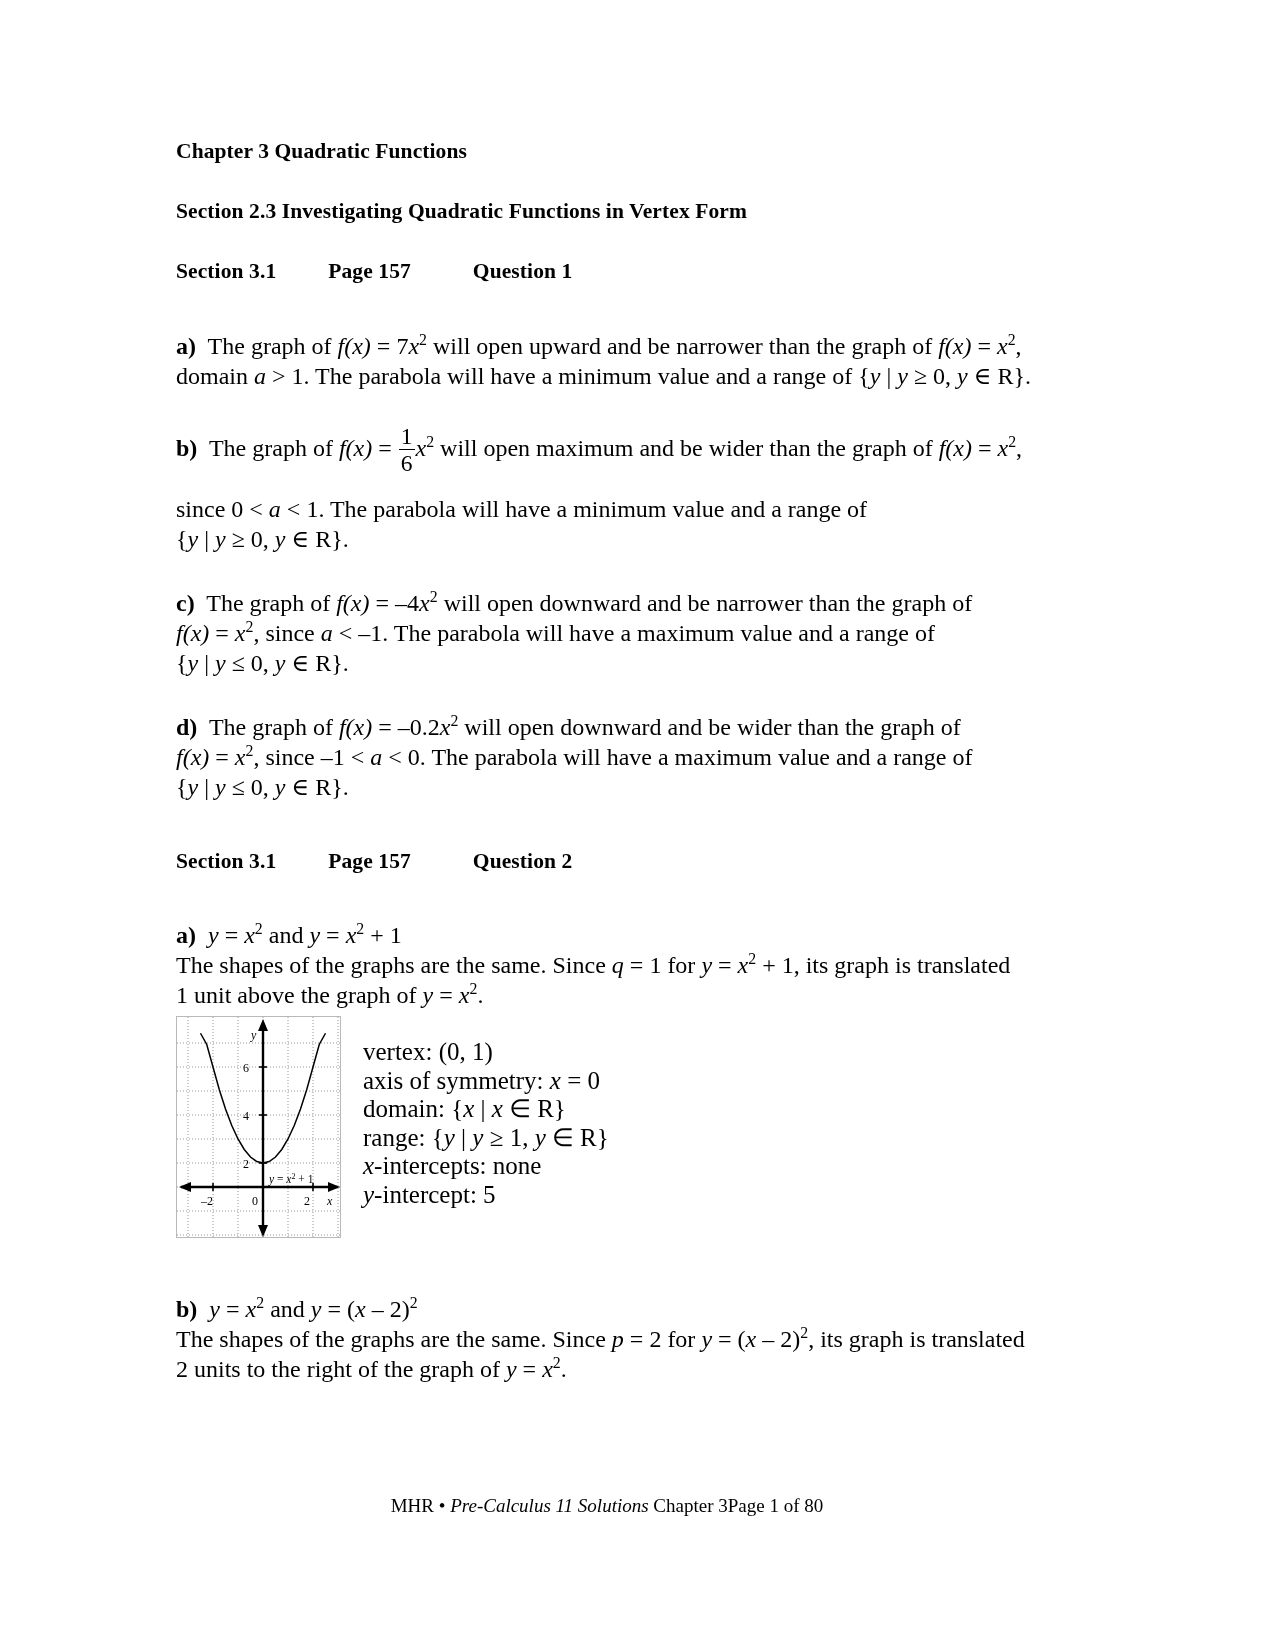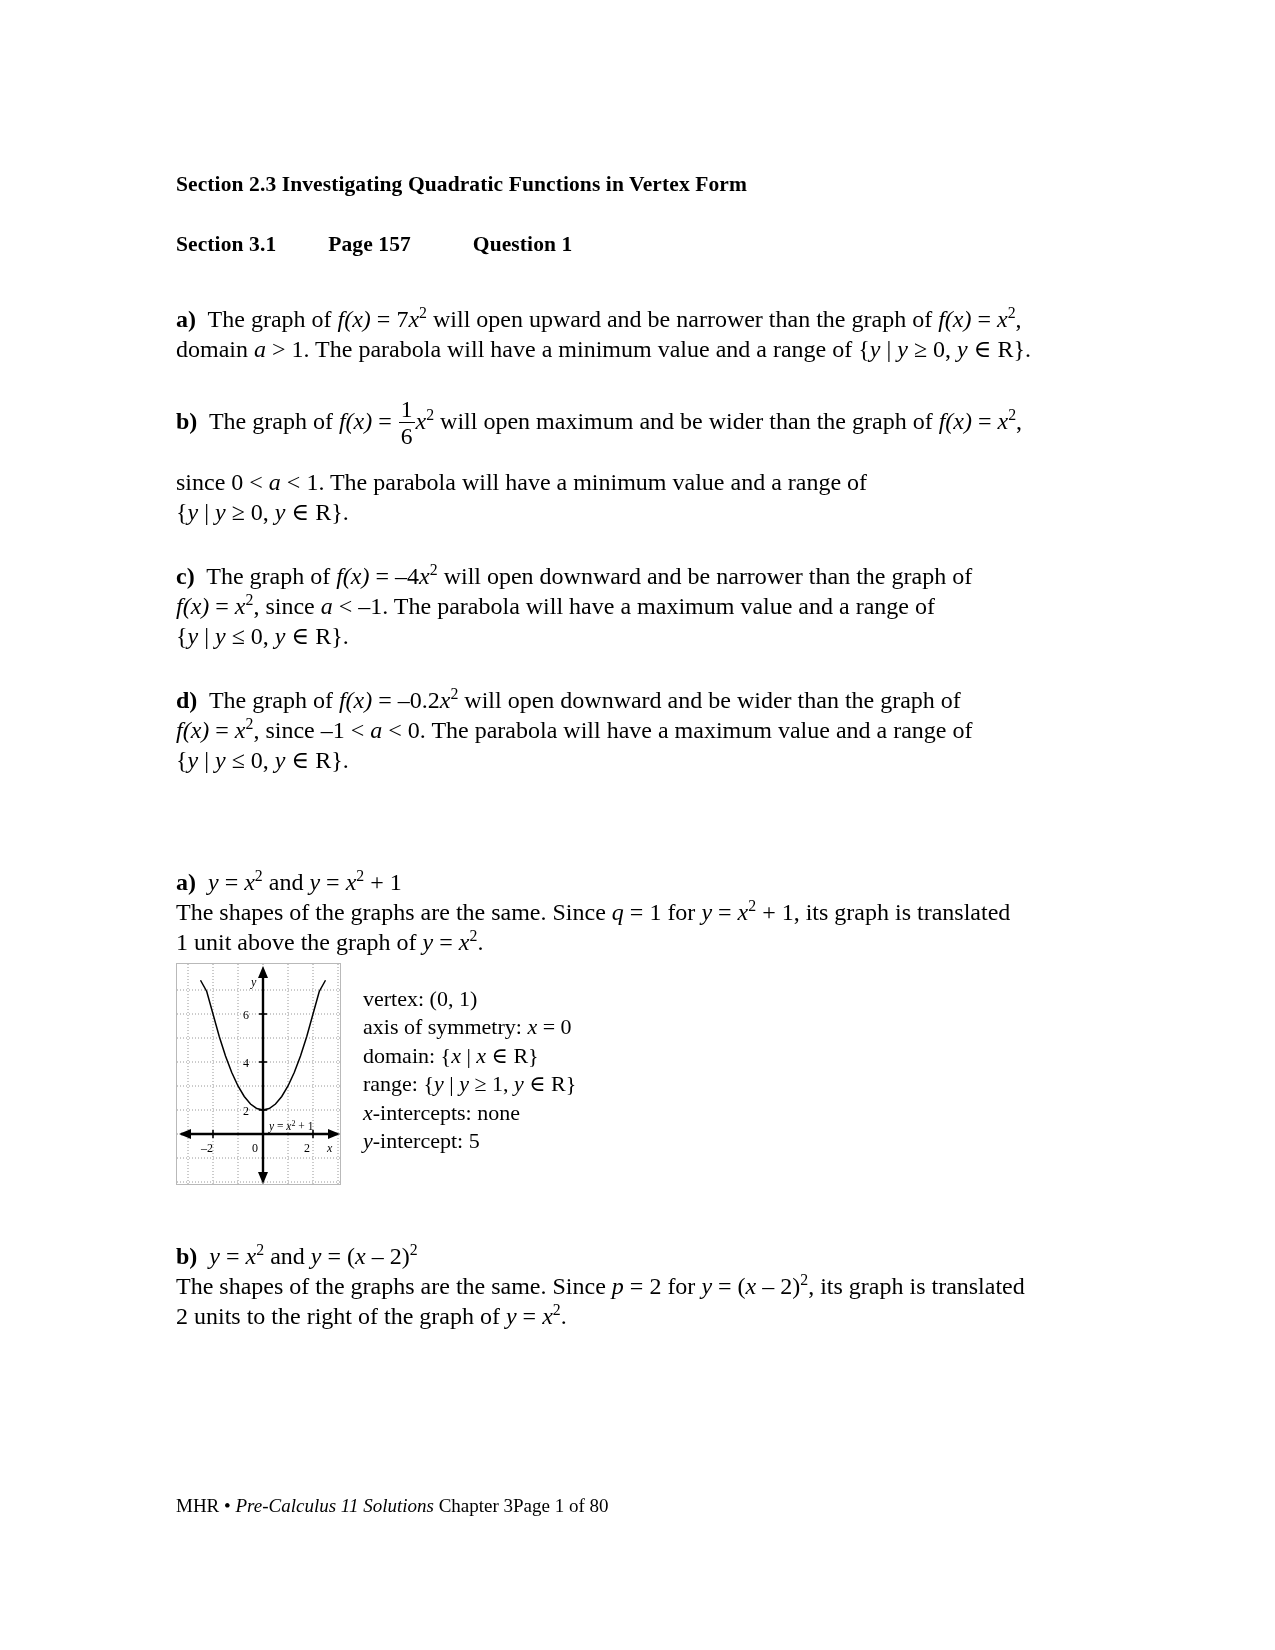--- a/index.html
+++ b/index.html
@@ -100,45 +100,47 @@
     box-sizing: border-box;
     overflow: hidden;
   }
   .graph-inner {
     position: absolute;
     left: 0; top: 0; right: 0; bottom: 0;
   }
   .props {
     margin-left: 22px;
     padding-top: 22px;
-    font-size: 22px;
+    font-size: 25px;
     line-height: 28.5px;
+    font-family: Liberation Serif, serif;
   }
   .props div { white-space: nowrap; }
 
   
   .footer {
     position: absolute;
     left: 176px;
     top: 1495px;
     width: 862px;
     font-size: 19px;
     display: flex;
-    justify-content: flex-start;
+    justify-content: center;
     align-items: baseline;
   }
   .footer .left i { font-style: italic; }
 </style>
 </head>
 <body>
 
 <div class="page">
 
   <div class="content">
 
+    <h1 class="doc-heading">Chapter 3 Quadratic Functions</h1>
     <div class="block-gap-a"></div>
     <h2 class="doc-heading">Section 2.3 Investigating Quadratic Functions in Vertex Form</h2>
     <div class="block-gap-a"></div>
 
     <h3 class="doc-heading">
       <span>Section 3.1</span><span style="display:inline-block;width:52px"></span><span>Page 157</span><span style="display:inline-block;width:62px"></span><span>Question 1</span>
     </h3>
 
     <div class="para-spacer-lg"></div>
 
@@ -173,20 +175,23 @@
 
     <p class="body">
       <b>d)</b>&nbsp;
       <span>The graph of </span><i>f(x)</i><span> = –0.2</span><i>x</i><sup>2</sup><span> will open downward and be wider than the graph of</span><br>
       <i>f(x)</i><span> = </span><i>x</i><sup>2</sup><span>, since –1 &lt; </span><i>a</i><span> &lt; 0. The parabola will have a maximum value and a range of</span><br>
       <span>{</span><i>y</i><span> | </span><i>y</i><span> ≤ 0, </span><i>y</i><span> ∈ R}.</span>
     </p>
 
     <div class="para-spacer-lg"></div>
 
+    <h3 class="doc-heading">
+      <span>Section 3.1</span><span style="display:inline-block;width:52px"></span><span>Page 157</span><span style="display:inline-block;width:62px"></span><span>Question 2</span>
+    </h3>
 
     <div class="para-spacer-lg"></div>
 
     <p class="body">
       <b>a)</b>&nbsp;
       <i>y</i><span> = </span><i>x</i><sup>2</sup><span> and </span><i>y</i><span> = </span><i>x</i><sup>2</sup><span> + 1</span><br>
       <span>The shapes of the graphs are the same. Since </span><i>q</i><span> = 1 for </span><i>y</i><span> = </span><i>x</i><sup>2</sup><span> + 1, its graph is translated</span><br>
       <span>1 unit above the graph of </span><i>y</i><span> = </span><i>x</i><sup>2</sup><span>.</span>
     </p>
 

